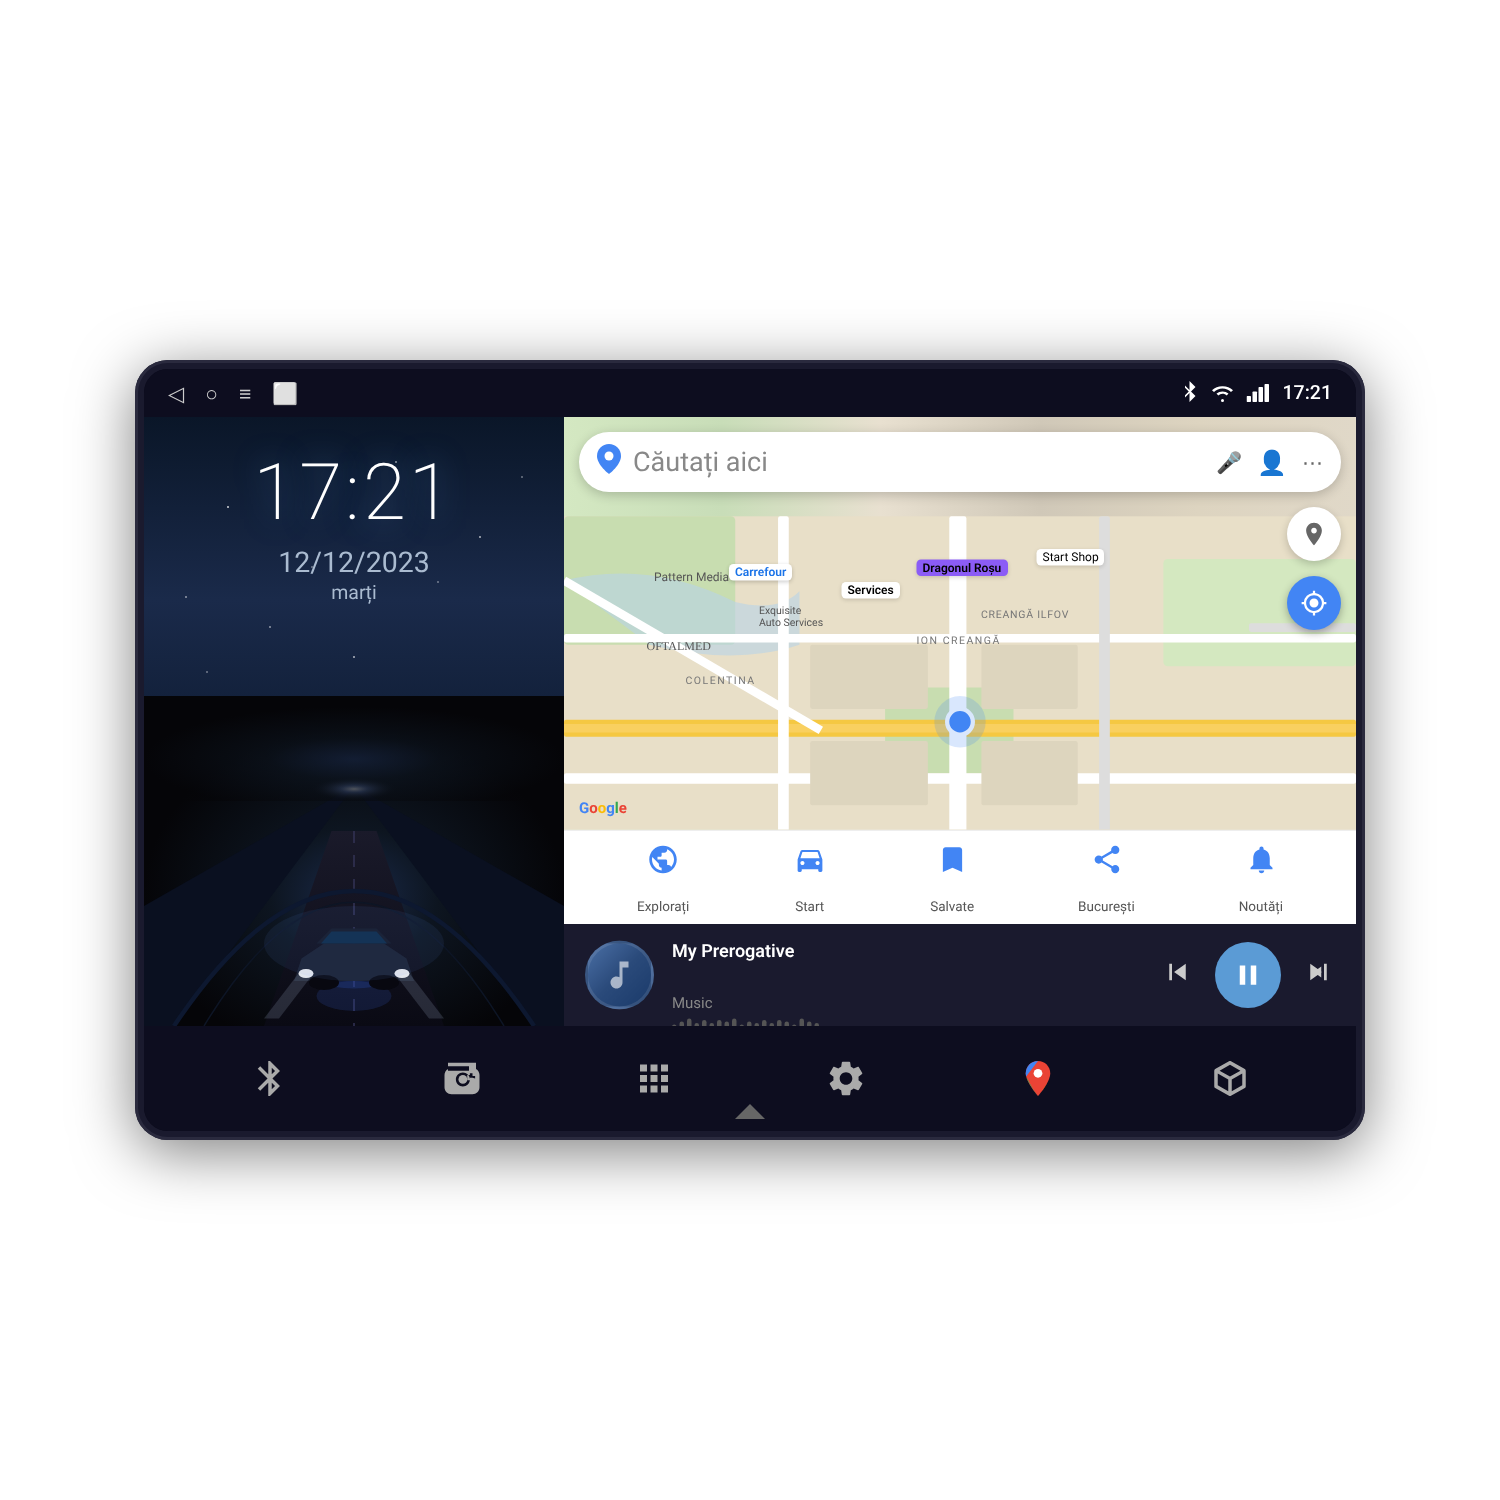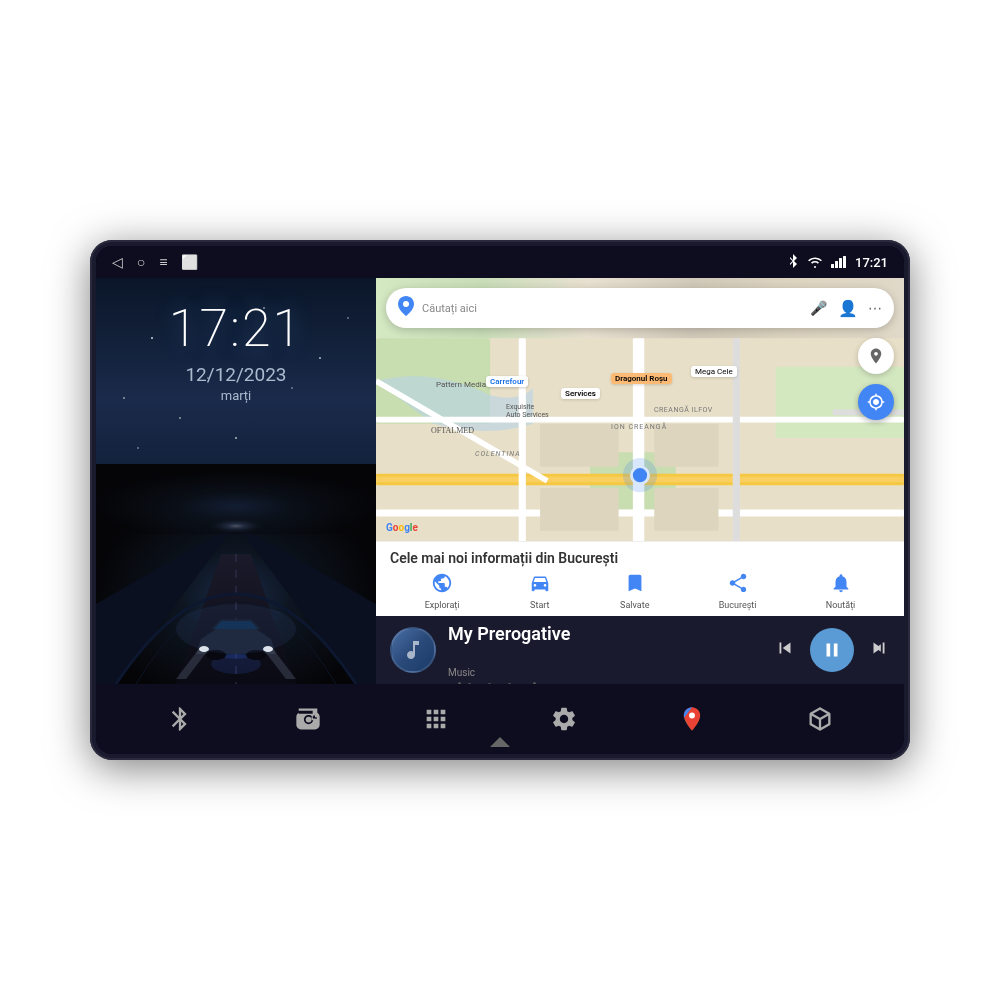--- a/index.html
+++ b/index.html
@@ -181,21 +181,21 @@
       z-index: 10;
     }
 
     .maps-pin-icon {
       color: #4285F4;
       font-size: 16px;
     }
 
     .search-text {
       flex: 1;
-      font-size: 11px;
+      font-size: 18px;
       color: #888;
     }
 
     .search-icons {
       display: flex;
       gap: 10px;
       align-items: center;
     }
 
     
@@ -246,21 +246,21 @@
     .map-nav-icons {
       display: flex;
       justify-content: space-around;
       padding-bottom: 6px;
     }
 
     .map-nav-item {
       display: flex;
       flex-direction: column;
       align-items: center;
-      gap: 6px;
+      gap: 16px;
       cursor: pointer;
     }
 
     .map-nav-item-label {
       font-size: 9px;
       color: #555;
     }
 
     
     .music-player {
@@ -286,21 +286,21 @@
     }
 
     .music-info {
       flex: 1;
       display: flex;
       flex-direction: column;
       gap: 2px;
     }
 
     .music-title {
-      font-size: 18px;
+      font-size: 12px;
       font-weight: 600;
       color: #fff;
       margin-top: 17px;
     }
 
     .music-subtitle {
       font-size: 10px;
       color: #888;
       margin-top: 21px;
     }
@@ -539,40 +539,39 @@
           </div>
           <div class="map-control-gps">
             <svg width="18" height="18" viewBox="0 0 24 24" fill="white">
               <path d="M12 8c-2.21 0-4 1.79-4 4s1.79 4 4 4 4-1.79 4-4-1.79-4-4-4zm8.94 3A8.994 8.994 0 0 0 13 3.06V1h-2v2.06A8.994 8.994 0 0 0 3.06 11H1v2h2.06A8.994 8.994 0 0 0 11 20.94V23h2v-2.06A8.994 8.994 0 0 0 20.94 13H23v-2h-2.06zM12 19c-3.87 0-7-3.13-7-7s3.13-7 7-7 7 3.13 7 7-3.13 7-7 7z"></path>
             </svg>
           </div>
 
           <div style="position:absolute;top:98px;left:110px;font-size:8px;font-weight:600;color:#1a73e8;background:#fff;padding:1px 4px;border-radius:3px;box-shadow:0 1px 3px rgba(0,0,0,0.2);z-index:5;">Carrefour</div>
           <div style="position:absolute;top:102px;left:60px;font-size:8px;color:#555;z-index:5;">Pattern Media</div>
           <div style="position:absolute;top:110px;left:185px;font-size:8px;font-weight:600;background:#fff;padding:1px 4px;border-radius:3px;box-shadow:0 1px 3px rgba(0,0,0,0.15);z-index:5;">Services</div>
-          <div style="position:absolute;top:95px;left:235px;font-size:8px;font-weight:600;background:#fdba74;padding:1px 4px;border-radius:3px;box-shadow:0 1px 3px rgba(0,0,0,0.15);z-index:5;">Dragonul Roșu</div>
-          <div style="position:absolute;top:88px;left:315px;font-size:8px;background:#fff;padding:1px 4px;border-radius:3px;box-shadow:0 1px 3px rgba(0,0,0,0.15);z-index:5;">Mega Cele</div>
+          <div style="position:absolute;top:95px;left:235px;font-size:8px;font-weight:600;background:#8b5cf6;padding:1px 4px;border-radius:3px;box-shadow:0 1px 3px rgba(0,0,0,0.15);z-index:5;">Dragonul Roșu</div>
+          <div style="position:absolute;top:88px;left:315px;font-size:8px;background:#fff;padding:1px 4px;border-radius:3px;box-shadow:0 1px 3px rgba(0,0,0,0.15);z-index:5;">Start Shop</div>
           <div style="position:absolute;top:148px;left:55px;font-size:8px;color:#555;z-index:5;font-family:Liberation Serif, serif;">OFTALMED</div>
           <div style="position:absolute;top:145px;left:235px;font-size:7px;color:#777;letter-spacing:1px;z-index:5;">ION CREANGĂ</div>
           <div style="position:absolute;top:128px;left:278px;font-size:7px;color:#777;letter-spacing:0.5px;z-index:5;">CREANGĂ ILFOV</div>
-          <div style="position:absolute;top:172px;left:99px;font-size:7px;color:#777;letter-spacing:1px;z-index:5;font-style:italic;">COLENTINA</div>
+          <div style="position:absolute;top:172px;left:81px;font-size:7px;color:#777;letter-spacing:1px;z-index:5;">COLENTINA</div>
           <div style="position:absolute;top:125px;left:130px;font-size:7px;color:#555;z-index:5;">Exquisite<br>Auto Services</div>
 
           <div style="position:absolute;bottom:8px;left:10px;font-size:10px;font-weight:bold;z-index:10;display:flex;">
             <span style="color:#4285F4">G</span>
               <span style="color:#EA4335">o</span>
               <span style="color:#FBBC05">o</span>
               <span style="color:#4285F4">g</span>
               <span style="color:#34A853">l</span>
               <span style="color:#EA4335">e</span>
           </div>
         </div>
 
         <div class="map-info-bar">
-          <div class="map-info-title">Cele mai noi informații din București</div>
           <div class="map-nav-icons">
             <div class="map-nav-item">
               <svg width="22" height="22" viewBox="0 0 24 24" fill="#4285F4">
                   <path d="M12 2C6.48 2 2 6.48 2 12s4.48 10 10 10 10-4.48 10-10S17.52 2 12 2zm-1 17.93c-3.95-.49-7-3.85-7-7.93 0-.62.08-1.21.21-1.79L9 15v1c0 1.1.9 2 2 2v1.93zm6.9-2.54c-.26-.81-1-1.39-1.9-1.39h-1v-3c0-.55-.45-1-1-1H8v-2h2c.55 0 1-.45 1-1V7h2c1.1 0 2-.9 2-2v-.41c2.93 1.19 5 4.06 5 7.41 0 2.08-.8 3.97-2.1 5.39z"></path>
                 </svg>
               <span class="map-nav-item-label">Explorați</span>
             </div>
             <div class="map-nav-item">
               <svg width="22" height="22" viewBox="0 0 24 24" fill="#4285F4">
                   <path d="M18.92 6.01C18.72 5.42 18.16 5 17.5 5h-11c-.66 0-1.21.42-1.42 1.01L3 12v8c0 .55.45 1 1 1h1c.55 0 1-.45 1-1v-1h12v1c0 .55.45 1 1 1h1c.55 0 1-.45 1-1v-8l-2.08-5.99zM6.5 16c-.83 0-1.5-.67-1.5-1.5S5.67 13 6.5 13s1.5.67 1.5 1.5S7.33 16 6.5 16zm11 0c-.83 0-1.5-.67-1.5-1.5s.67-1.5 1.5-1.5 1.5.67 1.5 1.5-.67 1.5-1.5 1.5zM5 11l1.5-4.5h11L19 11H5z"></path>

